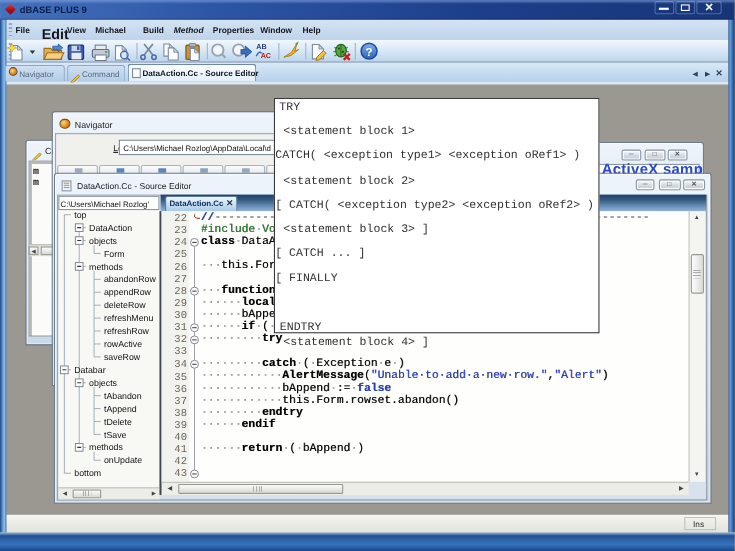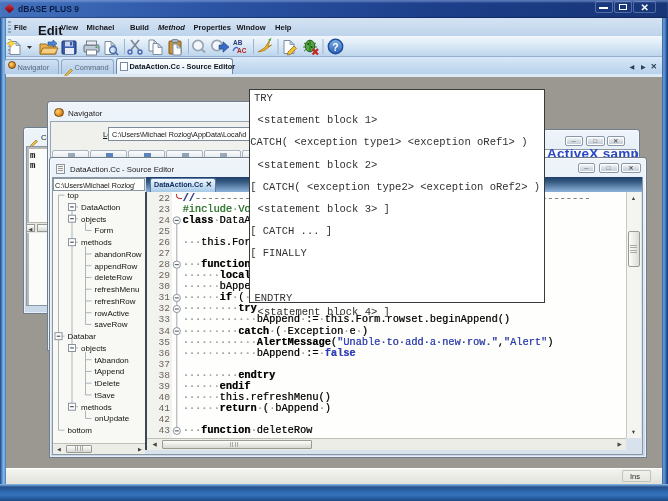--- a/index.html
+++ b/index.html
@@ -291,30 +291,28 @@
 <div class="mono" style="position:absolute;left:0;top:11.08px;font-size:10.3px;line-height:11.08px;color:#000;white-space:nowrap;text-shadow:0.4px 0 0 rgba(0,0,0,0.55);"><span style="color:#1E7E22;">#include</span><span style="color:#A8B4BE;">·</span><span style="color:#1E7E22;">Vo</span></div>
 <div class="mono" style="position:absolute;left:0;top:22.16px;font-size:10.3px;line-height:11.08px;color:#000;white-space:nowrap;text-shadow:0.4px 0 0 rgba(0,0,0,0.55);"><span style="font-weight:bold;color:#000;">class</span><span style="color:#A8B4BE;">·</span>DataA</div>
 <div class="mono" style="position:absolute;left:0;top:33.24px;font-size:10.3px;line-height:11.08px;color:#000;white-space:nowrap;text-shadow:0.4px 0 0 rgba(0,0,0,0.55);"></div>
 <div class="mono" style="position:absolute;left:0;top:44.32px;font-size:10.3px;line-height:11.08px;color:#000;white-space:nowrap;text-shadow:0.4px 0 0 rgba(0,0,0,0.55);"><span style="color:#A8B4BE;">···</span>this.Form</div>
 <div class="mono" style="position:absolute;left:0;top:55.4px;font-size:10.3px;line-height:11.08px;color:#000;white-space:nowrap;text-shadow:0.4px 0 0 rgba(0,0,0,0.55);"></div>
 <div class="mono" style="position:absolute;left:0;top:66.48px;font-size:10.3px;line-height:11.08px;color:#000;white-space:nowrap;text-shadow:0.4px 0 0 rgba(0,0,0,0.55);"><span style="color:#A8B4BE;">···</span><span style="font-weight:bold;color:#000;">function</span><span style="color:#A8B4BE;">·</span>appendRow</div>
 <div class="mono" style="position:absolute;left:0;top:77.56px;font-size:10.3px;line-height:11.08px;color:#000;white-space:nowrap;text-shadow:0.4px 0 0 rgba(0,0,0,0.55);"><span style="color:#A8B4BE;">······</span><span style="font-weight:bold;color:#000;">local</span><span style="color:#A8B4BE;">·</span>bAppend</div>
 <div class="mono" style="position:absolute;left:0;top:88.64px;font-size:10.3px;line-height:11.08px;color:#000;white-space:nowrap;text-shadow:0.4px 0 0 rgba(0,0,0,0.55);"><span style="color:#A8B4BE;">······</span>bAppend<span style="color:#A8B4BE;">·</span>=<span style="color:#A8B4BE;">·</span>false</div>
 <div class="mono" style="position:absolute;left:0;top:99.72px;font-size:10.3px;line-height:11.08px;color:#000;white-space:nowrap;text-shadow:0.4px 0 0 rgba(0,0,0,0.55);"><span style="color:#A8B4BE;">······</span><span style="font-weight:bold;color:#000;">if</span><span style="color:#A8B4BE;">·</span>(<span style="color:#A8B4BE;">·</span>this.Form</div>
 <div class="mono" style="position:absolute;left:0;top:110.8px;font-size:10.3px;line-height:11.08px;color:#000;white-space:nowrap;text-shadow:0.4px 0 0 rgba(0,0,0,0.55);"><span style="color:#A8B4BE;">·········</span><span style="font-weight:bold;color:#000;">try</span></div>
-<div class="mono" style="position:absolute;left:0;top:121.88px;font-size:10.3px;line-height:11.08px;color:#000;white-space:nowrap;text-shadow:0.4px 0 0 rgba(0,0,0,0.55);"><span style="color:#A8B4BE;">············</span>bAppend<span style="color:#A8B4BE;">·</span>:=<span style="color:#A8B4BE;">·</span>this.Form.rowset.beginAppend()</div>
 <div class="mono" style="position:absolute;left:0;top:132.96px;font-size:10.3px;line-height:11.08px;color:#000;white-space:nowrap;text-shadow:0.4px 0 0 rgba(0,0,0,0.55);"><span style="color:#A8B4BE;">·········</span><span style="font-weight:bold;color:#000;">catch</span><span style="color:#A8B4BE;">·</span>(<span style="color:#A8B4BE;">·</span>Exception<span style="color:#A8B4BE;">·</span>e<span style="color:#A8B4BE;">·</span>)</div>
 <div class="mono" style="position:absolute;left:0;top:144.04px;font-size:10.3px;line-height:11.08px;color:#000;white-space:nowrap;text-shadow:0.4px 0 0 rgba(0,0,0,0.55);"><span style="color:#A8B4BE;">············</span><span style="font-weight:bold;color:#000;">AlertMessage</span>(<span style="color:#2A3ECC;">"Unable·to·add·a·new·row."</span>,<span style="color:#2A3ECC;">"Alert"</span>)</div>
 <div class="mono" style="position:absolute;left:0;top:155.12px;font-size:10.3px;line-height:11.08px;color:#000;white-space:nowrap;text-shadow:0.4px 0 0 rgba(0,0,0,0.55);"><span style="color:#A8B4BE;">············</span>bAppend<span style="color:#A8B4BE;">·</span>:=<span style="color:#A8B4BE;">·</span><span style="color:#2A3ECC;font-weight:bold;">false</span></div>
+<div class="mono" style="position:absolute;left:0;top:166.2px;font-size:10.3px;line-height:11.08px;color:#000;white-space:nowrap;text-shadow:0.4px 0 0 rgba(0,0,0,0.55);"><span style="color:#A8B4BE;">············</span>this.Form.rowset.abandon()</div>
 <div class="mono" style="position:absolute;left:0;top:177.28px;font-size:10.3px;line-height:11.08px;color:#000;white-space:nowrap;text-shadow:0.4px 0 0 rgba(0,0,0,0.55);"><span style="color:#A8B4BE;">·········</span><span style="font-weight:bold;color:#000;">endtry</span></div>
 <div class="mono" style="position:absolute;left:0;top:188.36px;font-size:10.3px;line-height:11.08px;color:#000;white-space:nowrap;text-shadow:0.4px 0 0 rgba(0,0,0,0.55);"><span style="color:#A8B4BE;">······</span><span style="font-weight:bold;color:#000;">endif</span></div>
-<div class="mono" style="position:absolute;left:0;top:199.44px;font-size:10.3px;line-height:11.08px;color:#000;white-space:nowrap;text-shadow:0.4px 0 0 rgba(0,0,0,0.55);"><span style="color:#A8B4BE;">······</span>this.refreshMenu()</div>
 <div class="mono" style="position:absolute;left:0;top:210.52px;font-size:10.3px;line-height:11.08px;color:#000;white-space:nowrap;text-shadow:0.4px 0 0 rgba(0,0,0,0.55);"><span style="color:#A8B4BE;">······</span><span style="font-weight:bold;color:#000;">return</span><span style="color:#A8B4BE;">·</span>(<span style="color:#A8B4BE;">·</span>bAppend<span style="color:#A8B4BE;">·</span>)</div>
 <div class="mono" style="position:absolute;left:0;top:221.6px;font-size:10.3px;line-height:11.08px;color:#000;white-space:nowrap;text-shadow:0.4px 0 0 rgba(0,0,0,0.55);"></div>
-<div class="mono" style="position:absolute;left:0;top:232.68px;font-size:10.3px;line-height:11.08px;color:#000;white-space:nowrap;text-shadow:0.4px 0 0 rgba(0,0,0,0.55);"><span style="color:#A8B4BE;">···</span><span style="font-weight:bold;color:#000;">function</span><span style="color:#A8B4BE;">·</span>deleteRow</div>
 </div>
 
 <div class="a" style="left:626px;top:192px;width:15px;height:246px;background:#F4F4F1;border-left:1px solid #C8C8C2;"></div>
 <div class="a" style="left:628px;top:193.5px;width:11px;height:9px;font-size:5.5px;color:#444;text-align:center;line-height:9px;">▲</div>
 <div class="a" style="left:628px;top:428px;width:11px;height:9px;font-size:5.5px;color:#444;text-align:center;line-height:9px;">▼</div>
 <div class="a" style="left:627.5px;top:231px;width:12px;height:36px;background:linear-gradient(90deg,#FCFCFC,#DCDCD6);border:1px solid #9A9A94;border-radius:2px;"></div>
 <div class="a" style="left:630px;top:245px;width:7px;height:8px;background:repeating-linear-gradient(#AAA 0 1px,transparent 1px 2.5px);"></div>
 
 <div class="a" style="left:147px;top:438px;width:479px;height:12px;background:#EDEDE8;border-top:1px solid #C0C0B8;"></div>
 <div class="a" style="left:150px;top:440px;width:9px;height:9px;font-size:5.5px;color:#444;text-align:center;line-height:9px;">◀</div>

